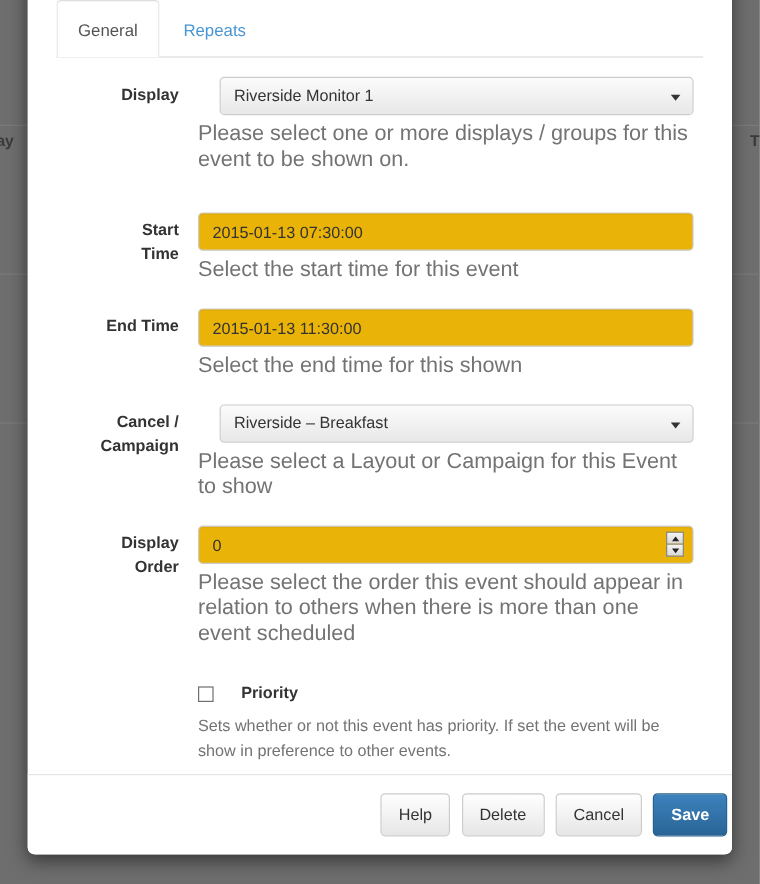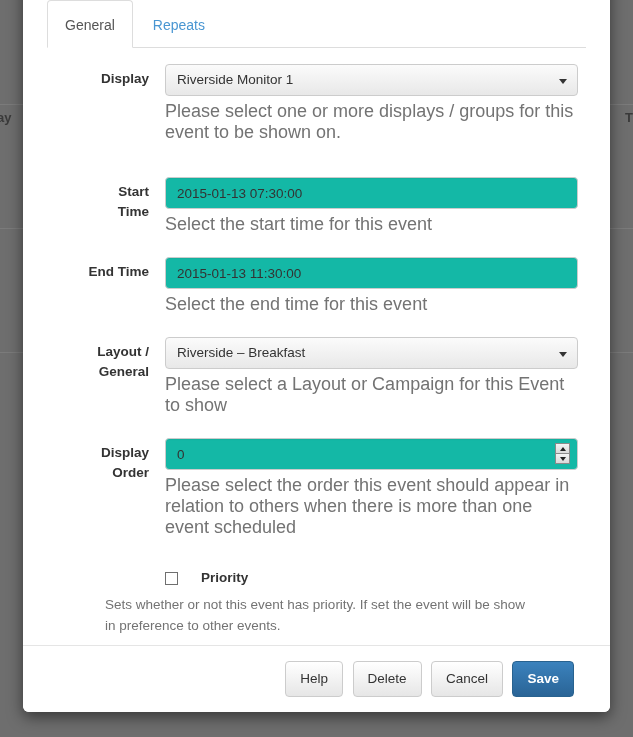--- a/index.html
+++ b/index.html
@@ -119,36 +119,37 @@
 
   
   .form-control {
     display: block;
     width: 100%;
     height: 32px;
     padding: 5px 11px;
     font-size: 13.5px;
     line-height: 20px;
     color: #333333;
-    background: #14b8a6;
+    background: #eab308;
     border: 1px solid #cccccc;
     border-radius: 4px;
     box-sizing: border-box;
     box-shadow: inset 0 1px 1px rgba(0,0,0,.05);
     font-family: "Liberation Sans", sans-serif;
   }
   .select-control {
     position: relative;
     height: 32px;
     border: 1px solid #cccccc;
     border-radius: 4px;
     background: linear-gradient(to bottom, #fbfbfb 0%, #e8e8e8 100%);
     box-sizing: border-box;
     cursor: default;
     overflow: hidden;
+    margin-left: 18px;
   }
   .select-control .sel-text {
     display: block;
     padding: 5px 28px 5px 11px;
     font-size: 13.5px;
     line-height: 20px;
     color: #333333;
     white-space: nowrap;
     overflow: hidden;
     text-overflow: ellipsis;
@@ -221,35 +222,35 @@
     flex: none;
   }
   .cb-label {
     font-size: 13.5px;
     font-weight: bold;
     color: #333333;
     line-height: 20px;
     cursor: pointer;
   }
   .checkbox-help {
-    margin-left: 58px;
+    margin-left: 118px;
     margin-top: 6px;
     font-size: 13.5px;
     line-height: 21px;
     color: #737373;
     max-width: 430px;
   }
 
   
   .modal-footer {
     position: absolute;
     left: 0;
     right: 0;
     bottom: 0;
-    padding: 15px 36px;
+    padding: 15px 4px;
     border-top: 1px solid #e5e5e5;
     text-align: right;
     box-sizing: border-box;
     background: #ffffff;
   }
   .btn {
     display: inline-block;
     margin-left: 5px;
     padding: 7px 14px;
     font-size: 13.5px;
@@ -313,26 +314,26 @@
       <div class="ctrl-wrap">
         <input class="form-control" type="text" value="2015-01-13 07:30:00" style="">
         <p class="help-text">Select the start time for this event</p>
       </div>
     </div>
 
     <div class="form-group" style="margin-top:22px;">
       <div class="ctrl-label">End Time</div>
       <div class="ctrl-wrap">
         <input class="form-control" type="text" value="2015-01-13 11:30:00" style="">
-        <p class="help-text">Select the end time for this event</p>
+        <p class="help-text">Select the end time for this shown</p>
       </div>
     </div>
 
     <div class="form-group" style="margin-top:22px;">
-      <div class="ctrl-label" style="width:72px; left:30px;">Layout / General</div>
+      <div class="ctrl-label" style="width:72px; left:30px;">Cancel / Campaign</div>
       <div class="ctrl-wrap">
         <div class="select-control">
           <span class="sel-text">Riverside – Breakfast</span>
           <span class="caret-icon"></span>
         </div>
         <p class="help-text">Please select a Layout or Campaign for this Event to show</p>
       </div>
     </div>
 
     <div class="form-group" style="margin-top:22px;">

